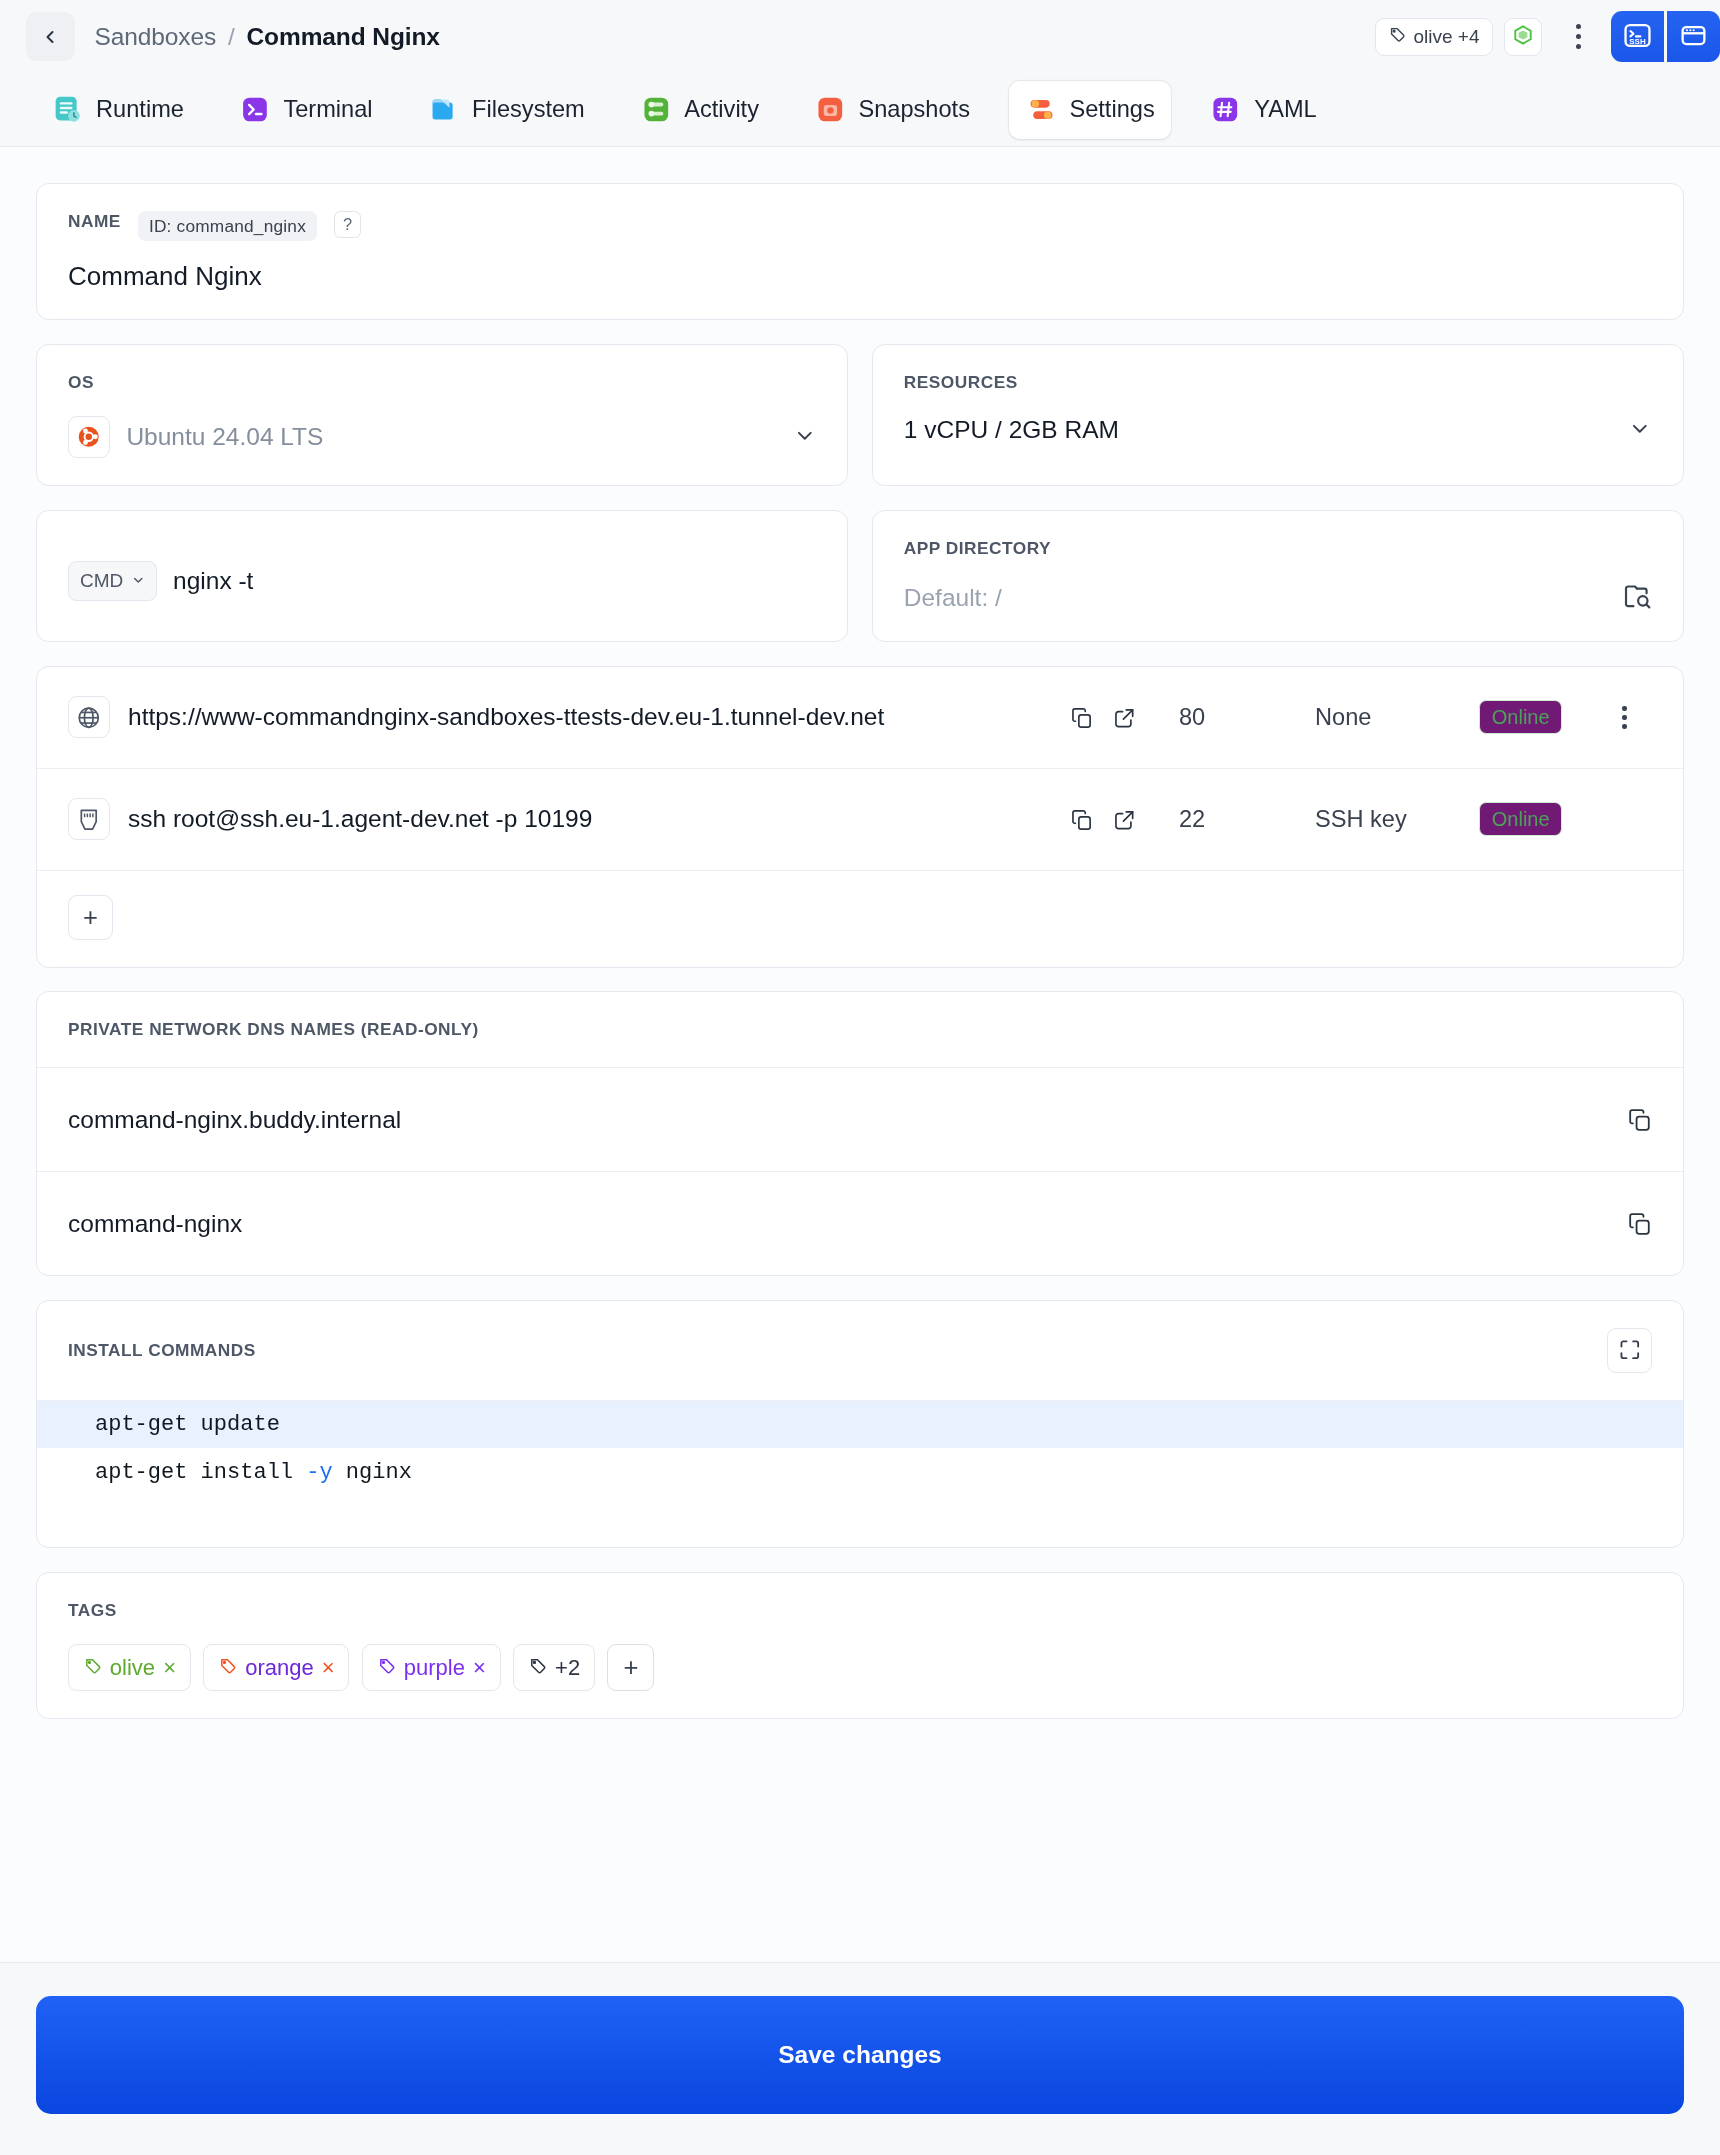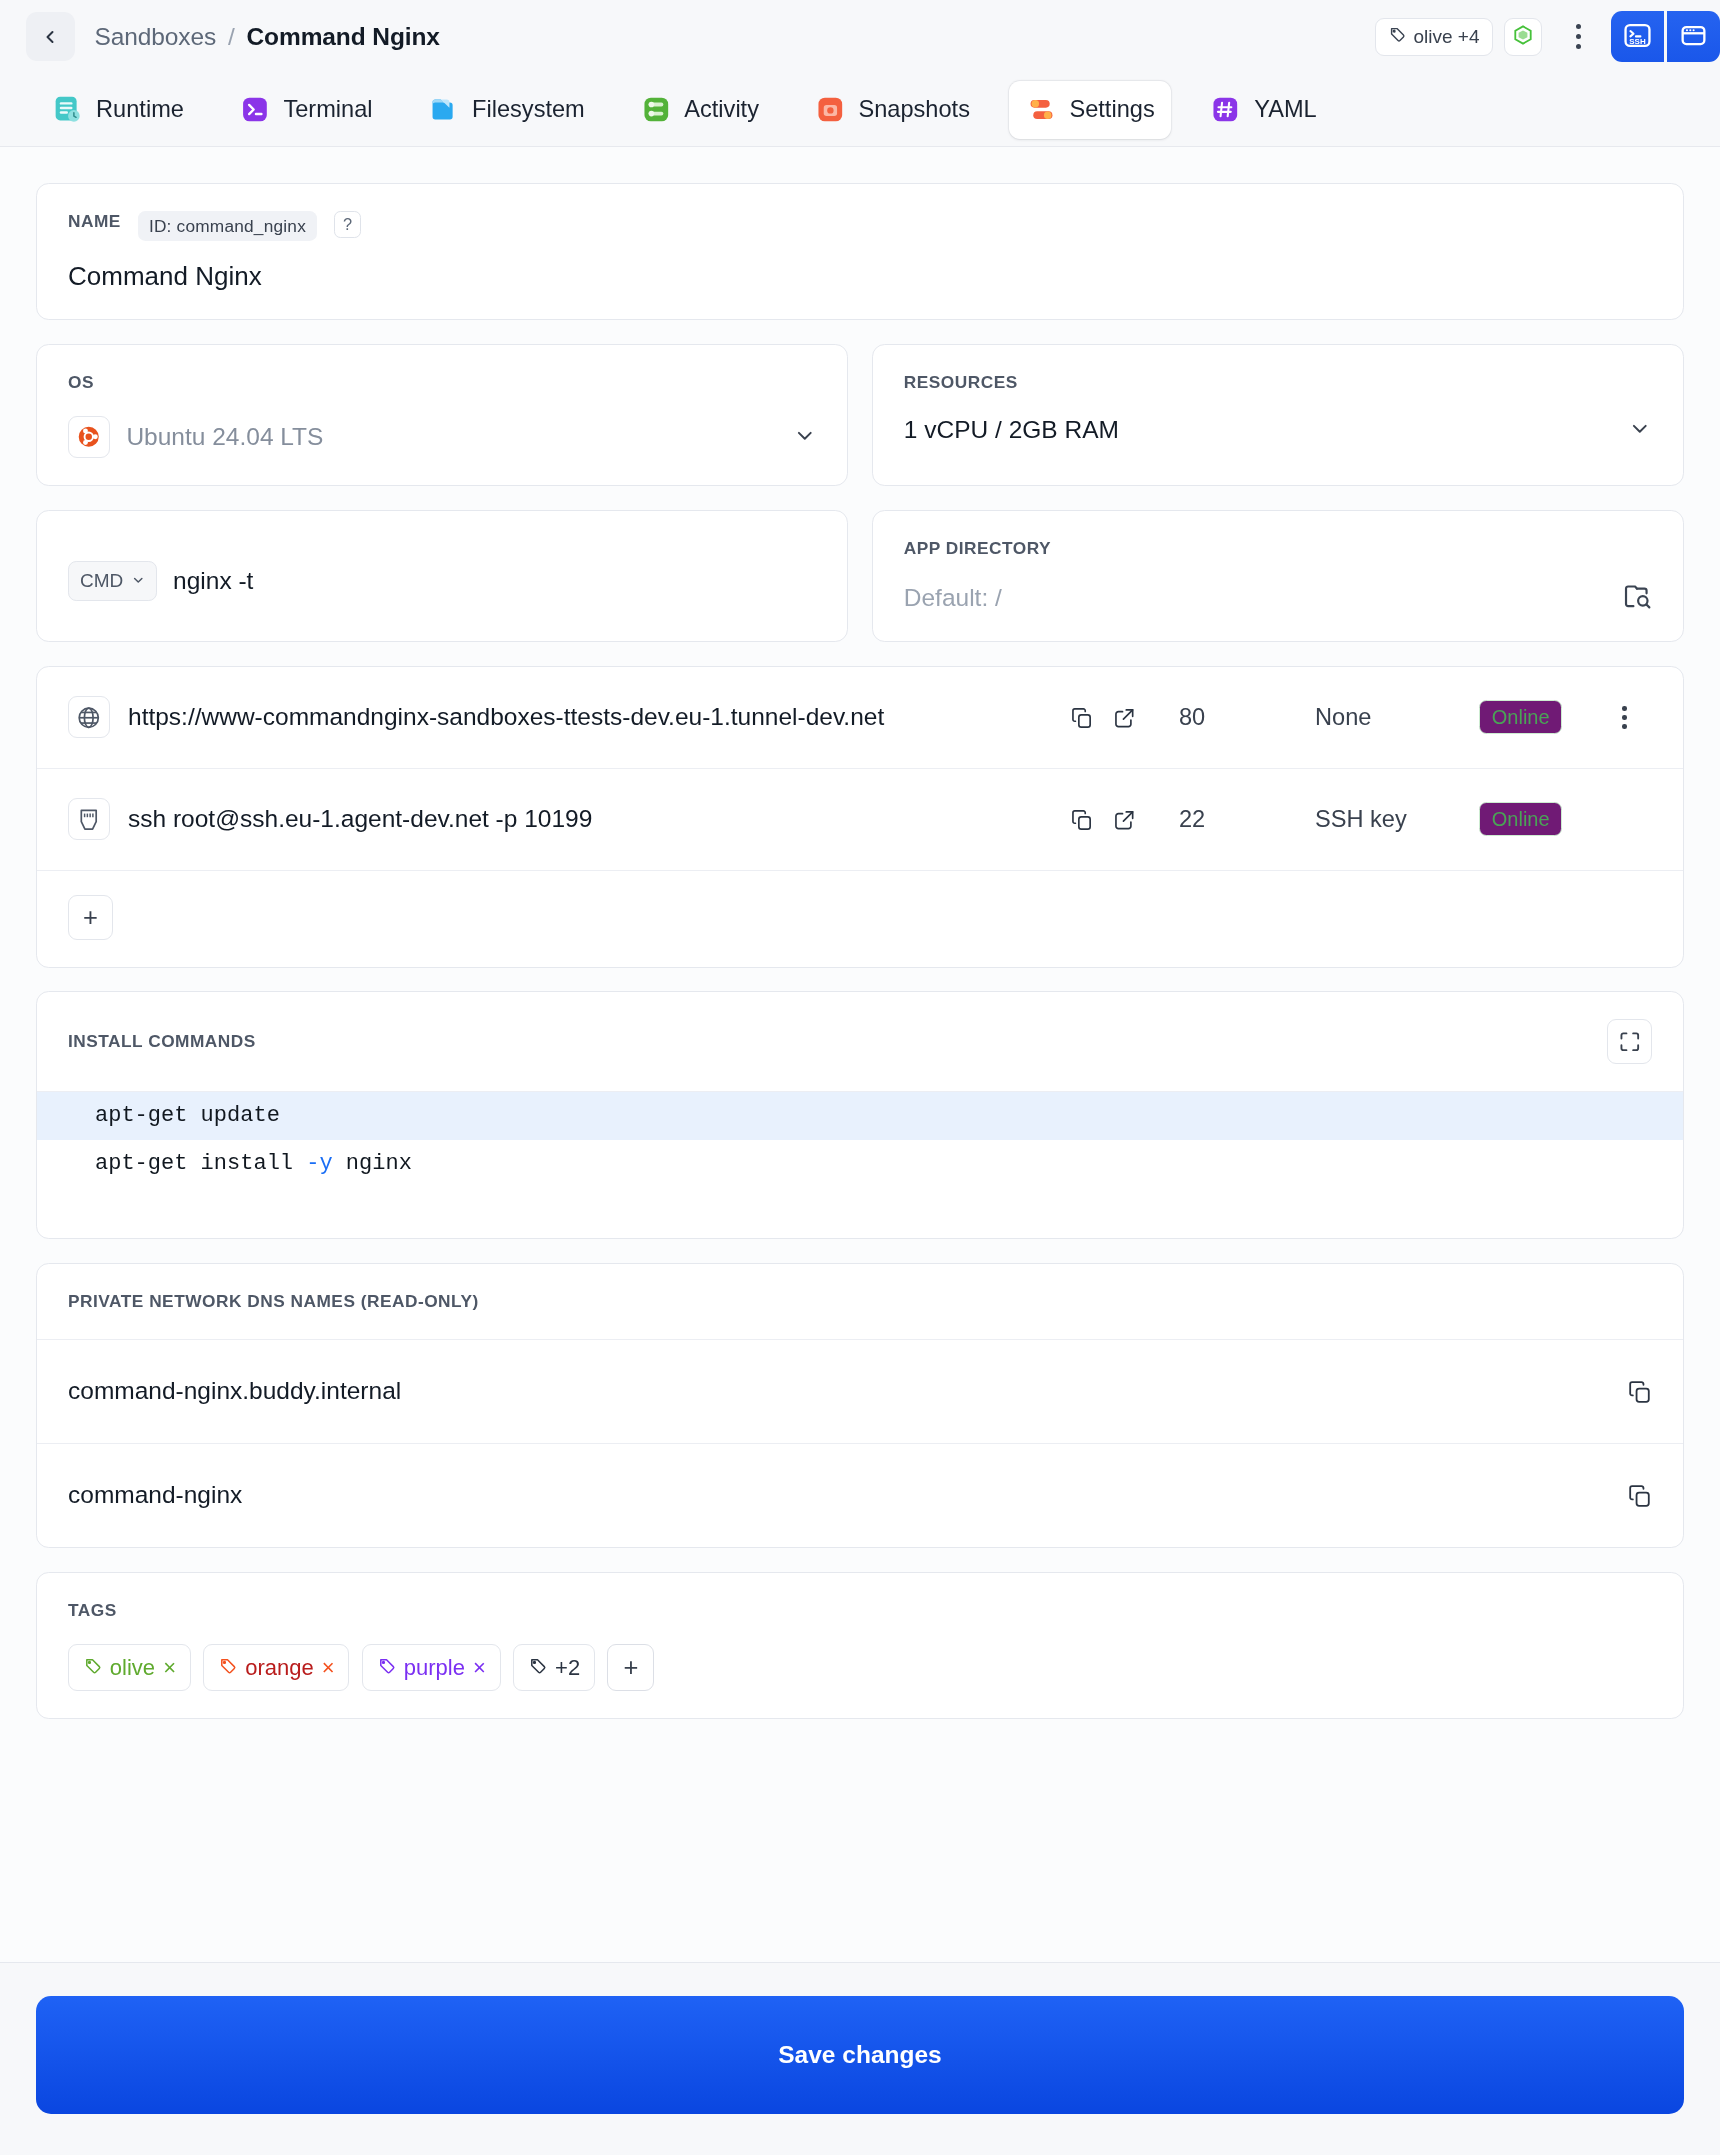--- a/index.html
+++ b/index.html
@@ -662,63 +662,63 @@
           <span class="col-stat"><span class="badge-online">Online</span></span>
           <span class="col-menu"></span>
         </div>
 
         <div class="addrow">
           <span class="plus-btn">+</span>
         </div>
       </div>
 
       <div class="card">
+        <div class="pad">
+          <div class="card-label">PRIVATE NETWORK DNS NAMES (READ-ONLY)</div>
+        </div>
+        <div class="dns-row">
+          <span class="dns-text">command-nginx.buddy.internal</span>
+          <span class="dns-copy">
+            <svg width="25.5" height="25.5" viewBox="0 0 24 24" fill="none" stroke="#2b3442" stroke-width="1.7" stroke-linecap="round" stroke-linejoin="round">
+                <rect x="9" y="9" width="11.5" height="12.5" rx="2.4"></rect>
+                <path d="M5.5 15.5H4.8A1.8 1.8 0 0 1 3 13.7V4.8A1.8 1.8 0 0 1 4.8 3h8.9a1.8 1.8 0 0 1 1.8 1.8v.7"></path>
+              </svg>
+          </span>
+        </div>
+        <div class="dns-row">
+          <span class="dns-text">command-nginx</span>
+          <span class="dns-copy">
+            <svg width="25.5" height="25.5" viewBox="0 0 24 24" fill="none" stroke="#2b3442" stroke-width="1.7" stroke-linecap="round" stroke-linejoin="round">
+                <rect x="9" y="9" width="11.5" height="12.5" rx="2.4"></rect>
+                <path d="M5.5 15.5H4.8A1.8 1.8 0 0 1 3 13.7V4.8A1.8 1.8 0 0 1 4.8 3h8.9a1.8 1.8 0 0 1 1.8 1.8v.7"></path>
+              </svg>
+          </span>
+        </div>
+      </div>
+
+      <div class="card">
         <div class="ic-head">
           <span class="card-label">INSTALL COMMANDS</span>
           <span class="ic-expand">
             <svg width="23.6" height="23.6" viewBox="0 0 24 24" fill="none" stroke="#39414e" stroke-width="1.9" stroke-linecap="round" stroke-linejoin="round">
                 <path d="M8.6 3.5H5.4A1.9 1.9 0 0 0 3.5 5.4v3.2"></path>
                 <path d="M15.4 3.5h3.2a1.9 1.9 0 0 1 1.9 1.9v3.2"></path>
                 <path d="M20.5 15.4v3.2a1.9 1.9 0 0 1-1.9 1.9h-3.2"></path>
                 <path d="M8.6 20.5H5.4a1.9 1.9 0 0 1-1.9-1.9v-3.2"></path>
               </svg>
           </span>
         </div>
         <div class="code">
           <div class="code-line hl">apt-get update</div>
           <div class="code-line"><span>apt-get install </span><span class="tok-flag">-y</span><span> nginx</span></div>
         </div>
       </div>
 
       <div class="card">
         <div class="pad">
-          <div class="card-label">PRIVATE NETWORK DNS NAMES (READ-ONLY)</div>
-        </div>
-        <div class="dns-row">
-          <span class="dns-text">command-nginx.buddy.internal</span>
-          <span class="dns-copy">
-            <svg width="25.5" height="25.5" viewBox="0 0 24 24" fill="none" stroke="#2b3442" stroke-width="1.7" stroke-linecap="round" stroke-linejoin="round">
-                <rect x="9" y="9" width="11.5" height="12.5" rx="2.4"></rect>
-                <path d="M5.5 15.5H4.8A1.8 1.8 0 0 1 3 13.7V4.8A1.8 1.8 0 0 1 4.8 3h8.9a1.8 1.8 0 0 1 1.8 1.8v.7"></path>
-              </svg>
-          </span>
-        </div>
-        <div class="dns-row">
-          <span class="dns-text">command-nginx</span>
-          <span class="dns-copy">
-            <svg width="25.5" height="25.5" viewBox="0 0 24 24" fill="none" stroke="#2b3442" stroke-width="1.7" stroke-linecap="round" stroke-linejoin="round">
-                <rect x="9" y="9" width="11.5" height="12.5" rx="2.4"></rect>
-                <path d="M5.5 15.5H4.8A1.8 1.8 0 0 1 3 13.7V4.8A1.8 1.8 0 0 1 4.8 3h8.9a1.8 1.8 0 0 1 1.8 1.8v.7"></path>
-              </svg>
-          </span>
-        </div>
-      </div>
-
-      <div class="card">
-        <div class="pad">
           <div class="card-label">TAGS</div>
           <div class="tags-row">
 
             <span class="tag-chip">
               <span>
                 <svg width="19" height="19" viewBox="0 0 24 24" fill="none" stroke="#5faa2e" stroke-width="1.9" stroke-linecap="round" stroke-linejoin="round">
                     <path d="M20.6 13.4 12 4.8H4.8V12l8.6 8.6a1.8 1.8 0 0 0 2.5 0l4.7-4.7a1.8 1.8 0 0 0 0-2.5z"></path>
                     <circle cx="8.2" cy="8.2" r="1.1" fill="#5faa2e"></circle>
                   </svg>
               </span>
@@ -726,21 +726,21 @@
               <span class="tag-x" style="color:#5faa2e">×</span>
             </span>
 
             <span class="tag-chip">
               <span>
                 <svg width="19" height="19" viewBox="0 0 24 24" fill="none" stroke="#f4511e" stroke-width="1.9" stroke-linecap="round" stroke-linejoin="round">
                     <path d="M20.6 13.4 12 4.8H4.8V12l8.6 8.6a1.8 1.8 0 0 0 2.5 0l4.7-4.7a1.8 1.8 0 0 0 0-2.5z"></path>
                     <circle cx="8.2" cy="8.2" r="1.1" fill="#f4511e"></circle>
                   </svg>
               </span>
-              <span style="color:#b91c1c">orange</span>
+              <span style="color:#6d28d9">orange</span>
               <span class="tag-x" style="color:#f4511e">×</span>
             </span>
 
             <span class="tag-chip">
               <span>
                 <svg width="19" height="19" viewBox="0 0 24 24" fill="none" stroke="#7b2ff2" stroke-width="1.9" stroke-linecap="round" stroke-linejoin="round">
                     <path d="M20.6 13.4 12 4.8H4.8V12l8.6 8.6a1.8 1.8 0 0 0 2.5 0l4.7-4.7a1.8 1.8 0 0 0 0-2.5z"></path>
                     <circle cx="8.2" cy="8.2" r="1.1" fill="#7b2ff2"></circle>
                   </svg>
               </span>

